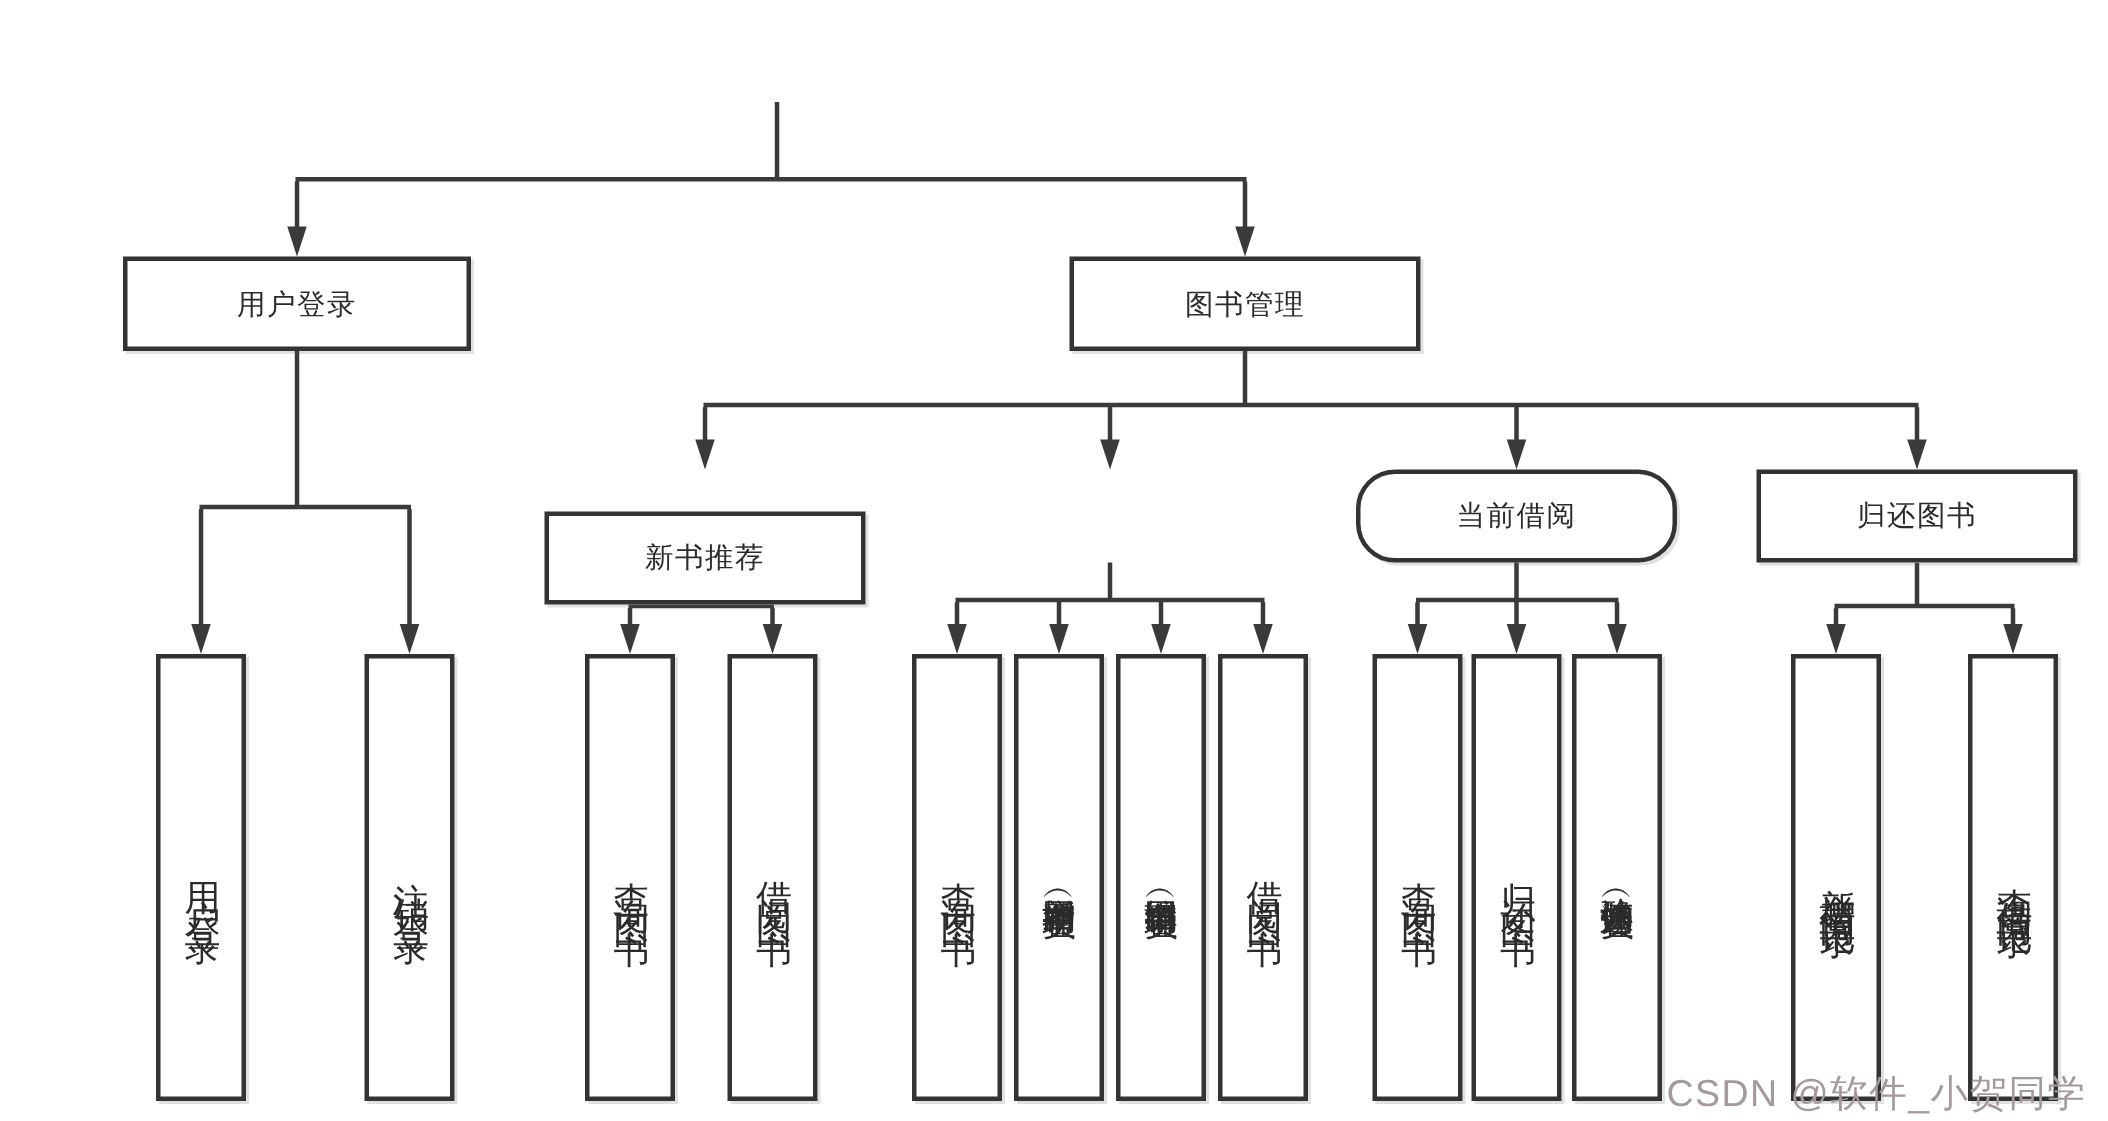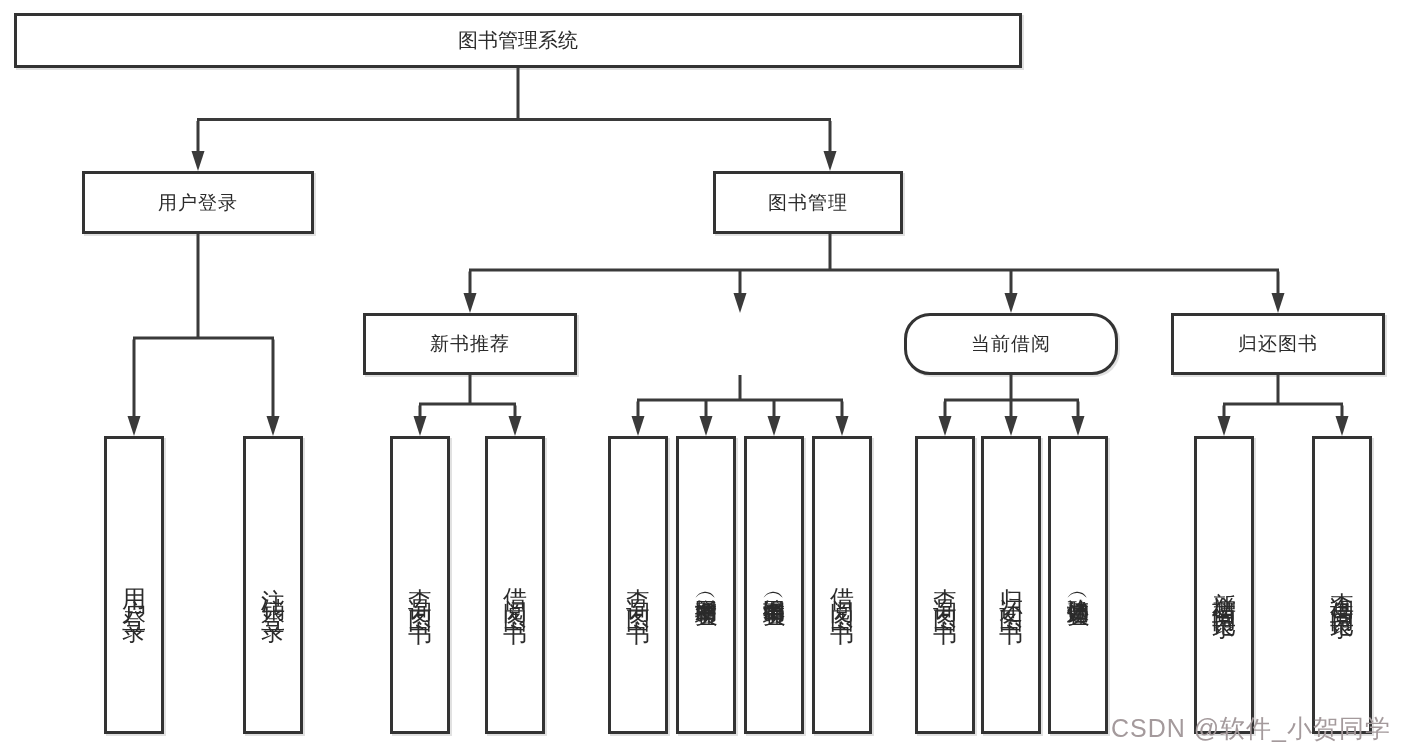--- a/index.html
+++ b/index.html
@@ -54,23 +54,23 @@
     writing-mode: vertical-rl;
     text-orientation: mixed;
   }
   .leaf.md { font-size: 24px; letter-spacing: 11px; padding-top: 11px; }
   .leaf.lg { font-size: 24px; letter-spacing: 5px;  padding-top: 5px; }
   .leaf.xl { font-size: 22px; letter-spacing: 1px;  padding-top: 1px; }
 
   
   .n-root { left: 14px;  top: 13px;  width: 1008px; height: 55px; }
   .n-l2a  { left: 82px;  top: 171px; width: 232px;  height: 63px; }
-  .n-l2b  { left: 713px; top: 171px; width: 190px;  height: 63px; }
+  .n-l2b  { left: 713px; top: 171px; width: 234px;  height: 63px; }
   .n-l3   { top: 313px;  height: 62px; width: 214px; }
-  .n-l3a  { left: 363px; }
+  .n-l3a  { left: 363px; margin-top: 28px; }
   .n-l3b  { left: 633px; }
   .n-l3c  { left: 904px; border-radius: 26px; }
   .n-l3d  { left: 1171px; }
 
   .lf0  { left: 104px; }
   .lf1  { left: 243px; }
   .lf2  { left: 390px; }
   .lf3  { left: 485px; }
   .lf4  { left: 608px; }
   .lf5  { left: 676px; }
@@ -127,21 +127,20 @@
       <use href="#ah" x="774" y="436"></use>
       <use href="#ah" x="842" y="436"></use>
       <use href="#ah" x="945" y="436"></use>
       <use href="#ah" x="1011" y="436"></use>
       <use href="#ah" x="1078" y="436"></use>
       <use href="#ah" x="1224" y="436"></use>
       <use href="#ah" x="1342" y="436"></use>
     </g>
   </svg>
 
-  <div class="box n-root root-label">图书管理系统</div>
 
   <div class="box n-l2a h-label">用户登录</div>
   <div class="box n-l2b h-label">图书管理</div>
 
   <div class="box n-l3 n-l3a h-label">新书推荐</div>
   <div class="box n-l3 n-l3c h-label">当前借阅</div>
   <div class="box n-l3 n-l3d h-label">归还图书</div>
 
   <div class="box leaf md lf0">用户登录</div>
   <div class="box leaf md lf1">注销登录</div>

